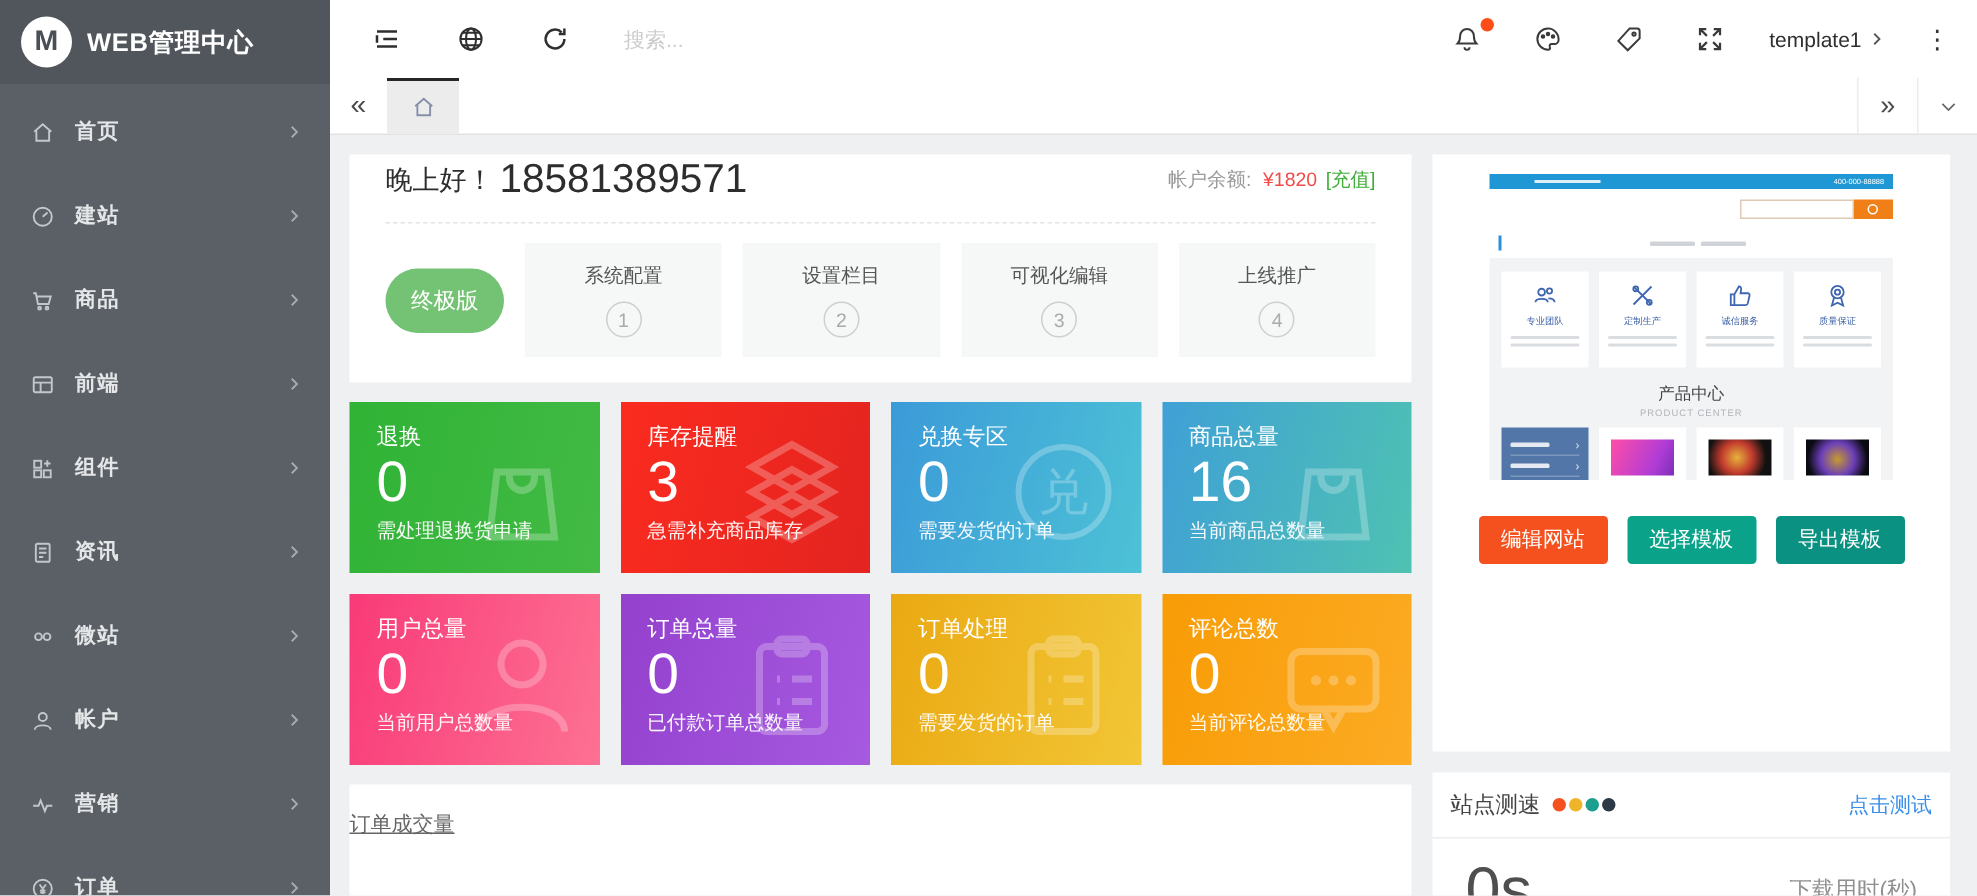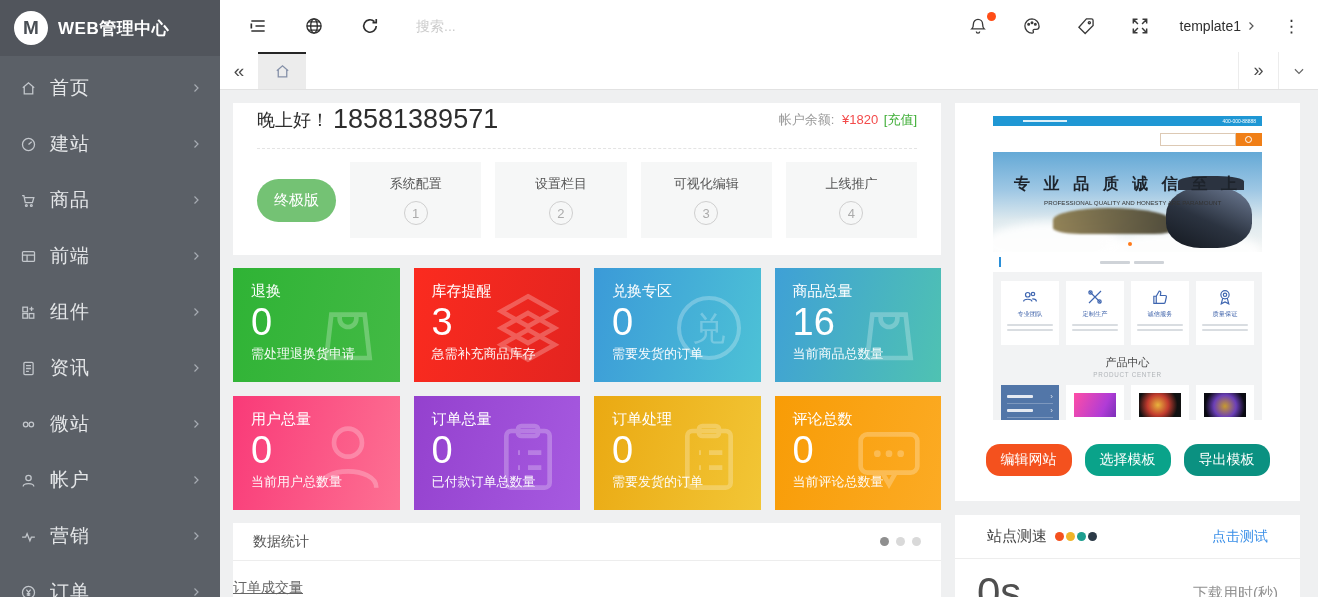--- a/index.html
+++ b/index.html
@@ -10,21 +10,21 @@
 
   
   .sidebar { position:absolute; left:0; top:0; width:220px; height:100%; background:#5b6067; z-index:5; }
   .logo-row { height:56px; background:#51555c; display:flex; align-items:center; padding:0 14px; }
   .logo-circle { width:34px; height:34px; border-radius:50%; background:#fff; color:#4a4f55;
                  font-weight:bold; font-size:19px; display:flex; align-items:center; justify-content:center; }
   .logo-title { color:#fff; font-weight:bold; font-size:17px; margin-left:10px; letter-spacing:.5px; }
   .menu { padding-top:4px; }
   .mi { height:56px; display:flex; align-items:center; padding:0 18px 0 20px; cursor:pointer; }
   .mic { width:17px; height:17px; color:#c3c7cc; margin-right:13px; flex:none; }
-  .mil { color:#e4e6e8; font-size:19px; letter-spacing:1px; }
+  .mil { color:#e4e6e8; font-size:14px; letter-spacing:1px;font-weight:bold; }
   .mch { margin-left:auto; width:12px; height:12px; color:#a7acb3; }
 
   
   .topbar { position:absolute; left:220px; top:0; right:0; height:52px; background:#fff;
             display:flex; align-items:center; padding:0 18px 0 28px; }
   .tb-ico { width:20px; height:20px; color:#2f2f2f; margin-right:36px; cursor:pointer; flex:none; }
   .tb-search { border:none; outline:none; font-size:14px; color:#555; width:240px; }
   .tb-search::placeholder { color:#ccc; }
   .tb-right { margin-left:auto; display:flex; align-items:center; }
   .tb-rico { width:20px; height:20px; color:#3a3a3a; margin-left:34px; cursor:pointer; position:relative; flex:none; }
@@ -141,29 +141,29 @@
   .pv-menu { background:#5276a8; height:40px; padding:5px 6px 0; cursor:pointer; }
   .pv-menu-row { display:flex; align-items:center; height:14px; border-bottom:1px solid rgba(255,255,255,.25); }
   .pv-menu-row i { display:block; width:26px; height:3px; background:rgba(255,255,255,.85); border-radius:1px; }
   .pv-menu-row b { margin-left:auto; color:rgba(255,255,255,.8); font-size:8px; font-weight:normal; }
   .pv-prod { background:#fff; height:40px; display:flex; align-items:center; justify-content:center; cursor:pointer; }
   .pv-img { width:42px; height:24px; }
   .pv-img1 { background:linear-gradient(115deg,#ff4da6,#b03cd6 70%,#7b2fb8); }
   .pv-img2 { background:radial-gradient(circle at 45% 50%,#e8b33c 0%,#c23b2e 40%,#111 75%); }
   .pv-img3 { background:radial-gradient(circle at 50% 55%,#c79a2e 0%,#6b3fb8 45%,#0a0a12 80%); }
   .tpl-btns { display:flex; justify-content:center; gap:13px; margin-top:24px; }
-  .tpl-btn { border:none; color:#fff; font-size:14px; padding:7px 15px; border-radius:14px; cursor:pointer;
+  .tpl-btn { border:none; color:#fff; font-size:14px; padding:7px 15px; border-radius:3px; cursor:pointer;
              font-family:"Liberation Sans",sans-serif; }
   .tpl-btn0 { background:#f4511e; }
   .tpl-btn1 { background:#0aa38a; }
   .tpl-btn2 { background:#0b9181; }
 
   
   .speed-card { background:#fff; height:120px; }
-  .spd-head { height:44px; display:flex; align-items:center; padding:0 32px; border-bottom:1px solid #ededed; }
+  .spd-head { height:44px; display:flex; align-items:center; padding:0 12px; border-bottom:1px solid #ededed; }
   .spd-title { font-size:15px; color:#444; }
   .spd-dots { display:flex; gap:2px; margin-left:8px; }
   .spd-dot { width:9px; height:9px; border-radius:50%; }
   .spd-link { margin-left:auto; font-size:14px; color:#3a8fe8; cursor:pointer; }
   .spd-body { display:flex; align-items:center; padding:10px 22px 0; }
   .spd-value { font-size:42px; color:#4f4f4f; }
   .spd-metric { margin-left:auto; font-size:15px; color:#909090; }
 </style>
 </head>
 <body>
@@ -505,52 +505,35 @@
             <rect x="3.5" y="5.5" width="17" height="11.5" rx="2"></rect>
             <path d="M10 17 l2 3.5 2-3.5"></path>
             <circle cx="8.5" cy="11.3" r="1" fill="currentColor" stroke="none"></circle>
             <circle cx="12" cy="11.3" r="1" fill="currentColor" stroke="none"></circle>
             <circle cx="15.5" cy="11.3" r="1" fill="currentColor" stroke="none"></circle>
           </svg>
       </div>
     </div>
 
     <div class="stats-panel">
-      <div class="sp-head">
-        <span class="sp-title">数据统计</span>
-        <span class="sp-dots">
-          <span class="sp-dot on"></span>
-          <span class="sp-dot"></span>
-          <span class="sp-dot"></span>
-        </span>
-      </div>
       <div class="sp-chart-title">订单成交量</div>
     </div>
   </div>
 
   <div class="right-col">
 
     <div class="tpl-card">
       <div class="pv">
         <div class="pv-topbar">
           <span class="pv-tb-bar"></span>
           <span class="pv-phone">400-000-88888</span>
         </div>
         <div class="pv-nav">
           <span class="pv-search"></span>
           <span class="pv-search-btn"></span>
-        </div>
-        <div class="pv-hero">
-          <span class="pv-cloud" style="left:-10px;bottom:-14px;width:140px;height:44px;"></span>
-          <span class="pv-cloud" style="left:110px;bottom:-20px;width:160px;height:40px;"></span>
-          <span class="pv-mountain"></span>
-          <span class="pv-ding"></span>
-          <div class="pv-hero-title">专 业 品 质   诚 信 至 上</div>
-          <div class="pv-hero-sub">PROFESSIONAL QUALITY AND HONESTY ARE PARAMOUNT</div>
-          <span class="pv-hero-dot"></span>
         </div>
         <div class="pv-tagline">
           <span class="pv-tick"></span>
           <span class="pv-tag-bars">
               <i></i>
               <i></i>
             </span>
         </div>
         <div class="pv-gray">
           <div class="pv-features">

